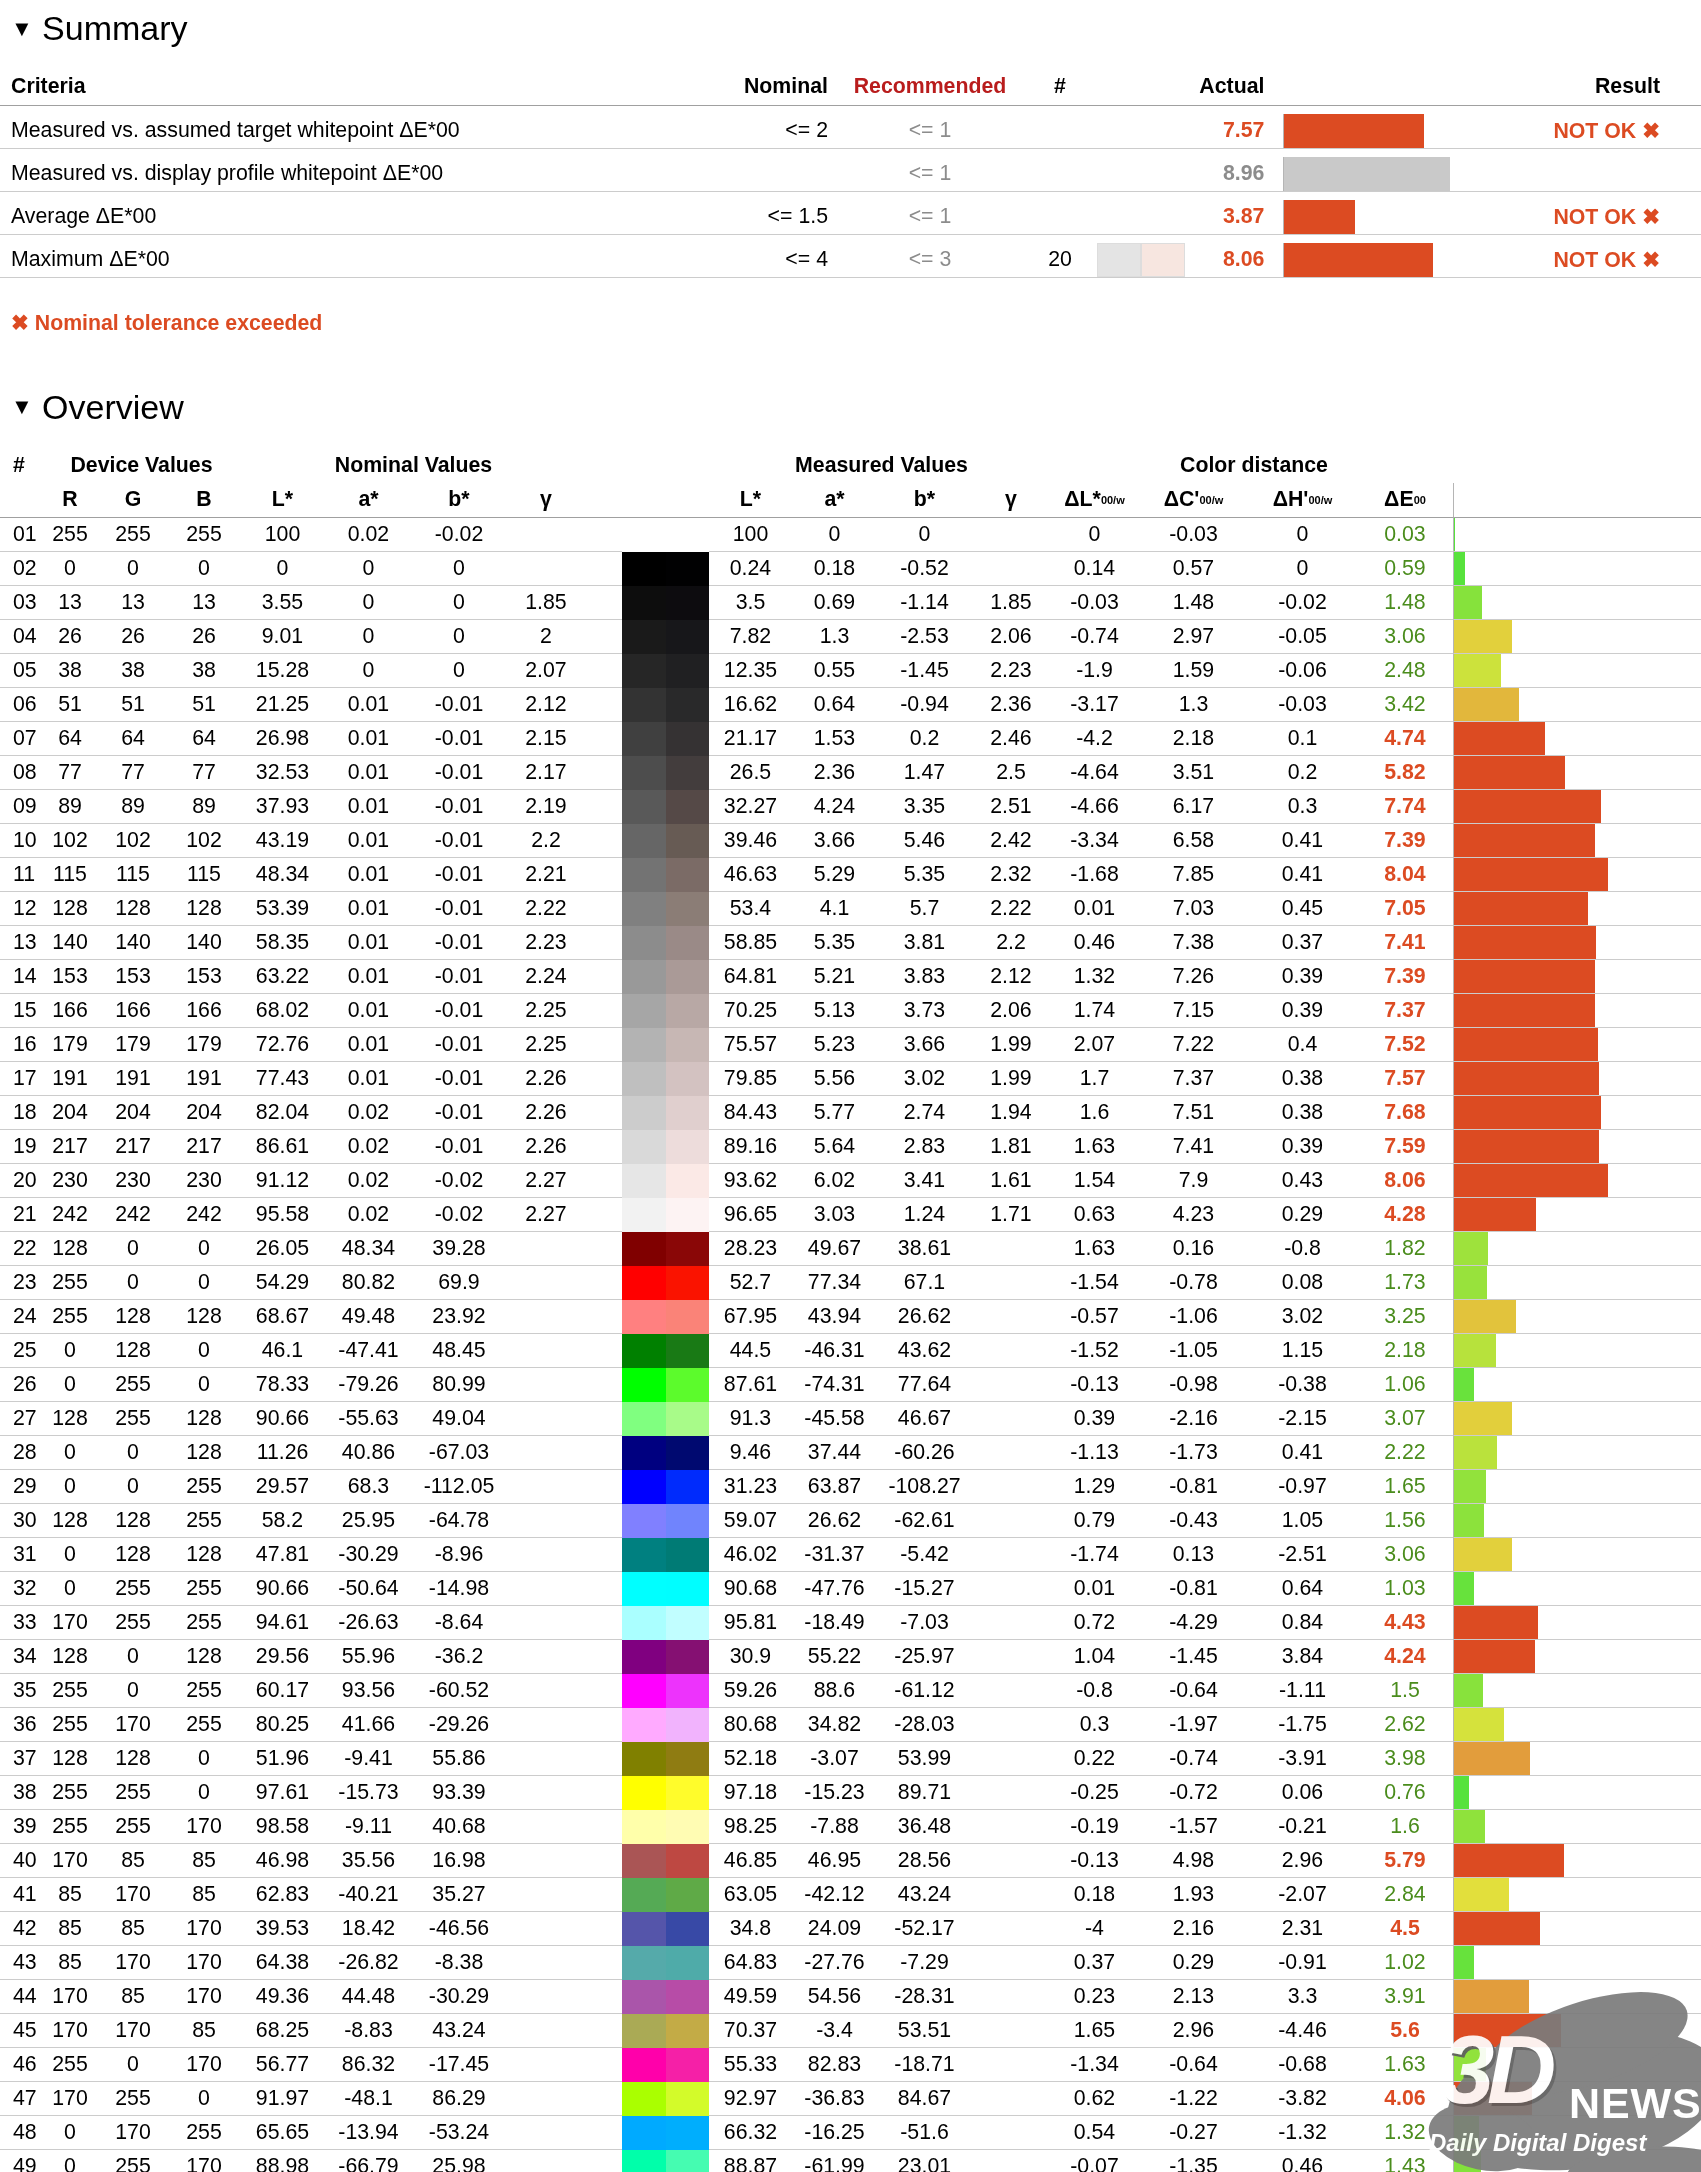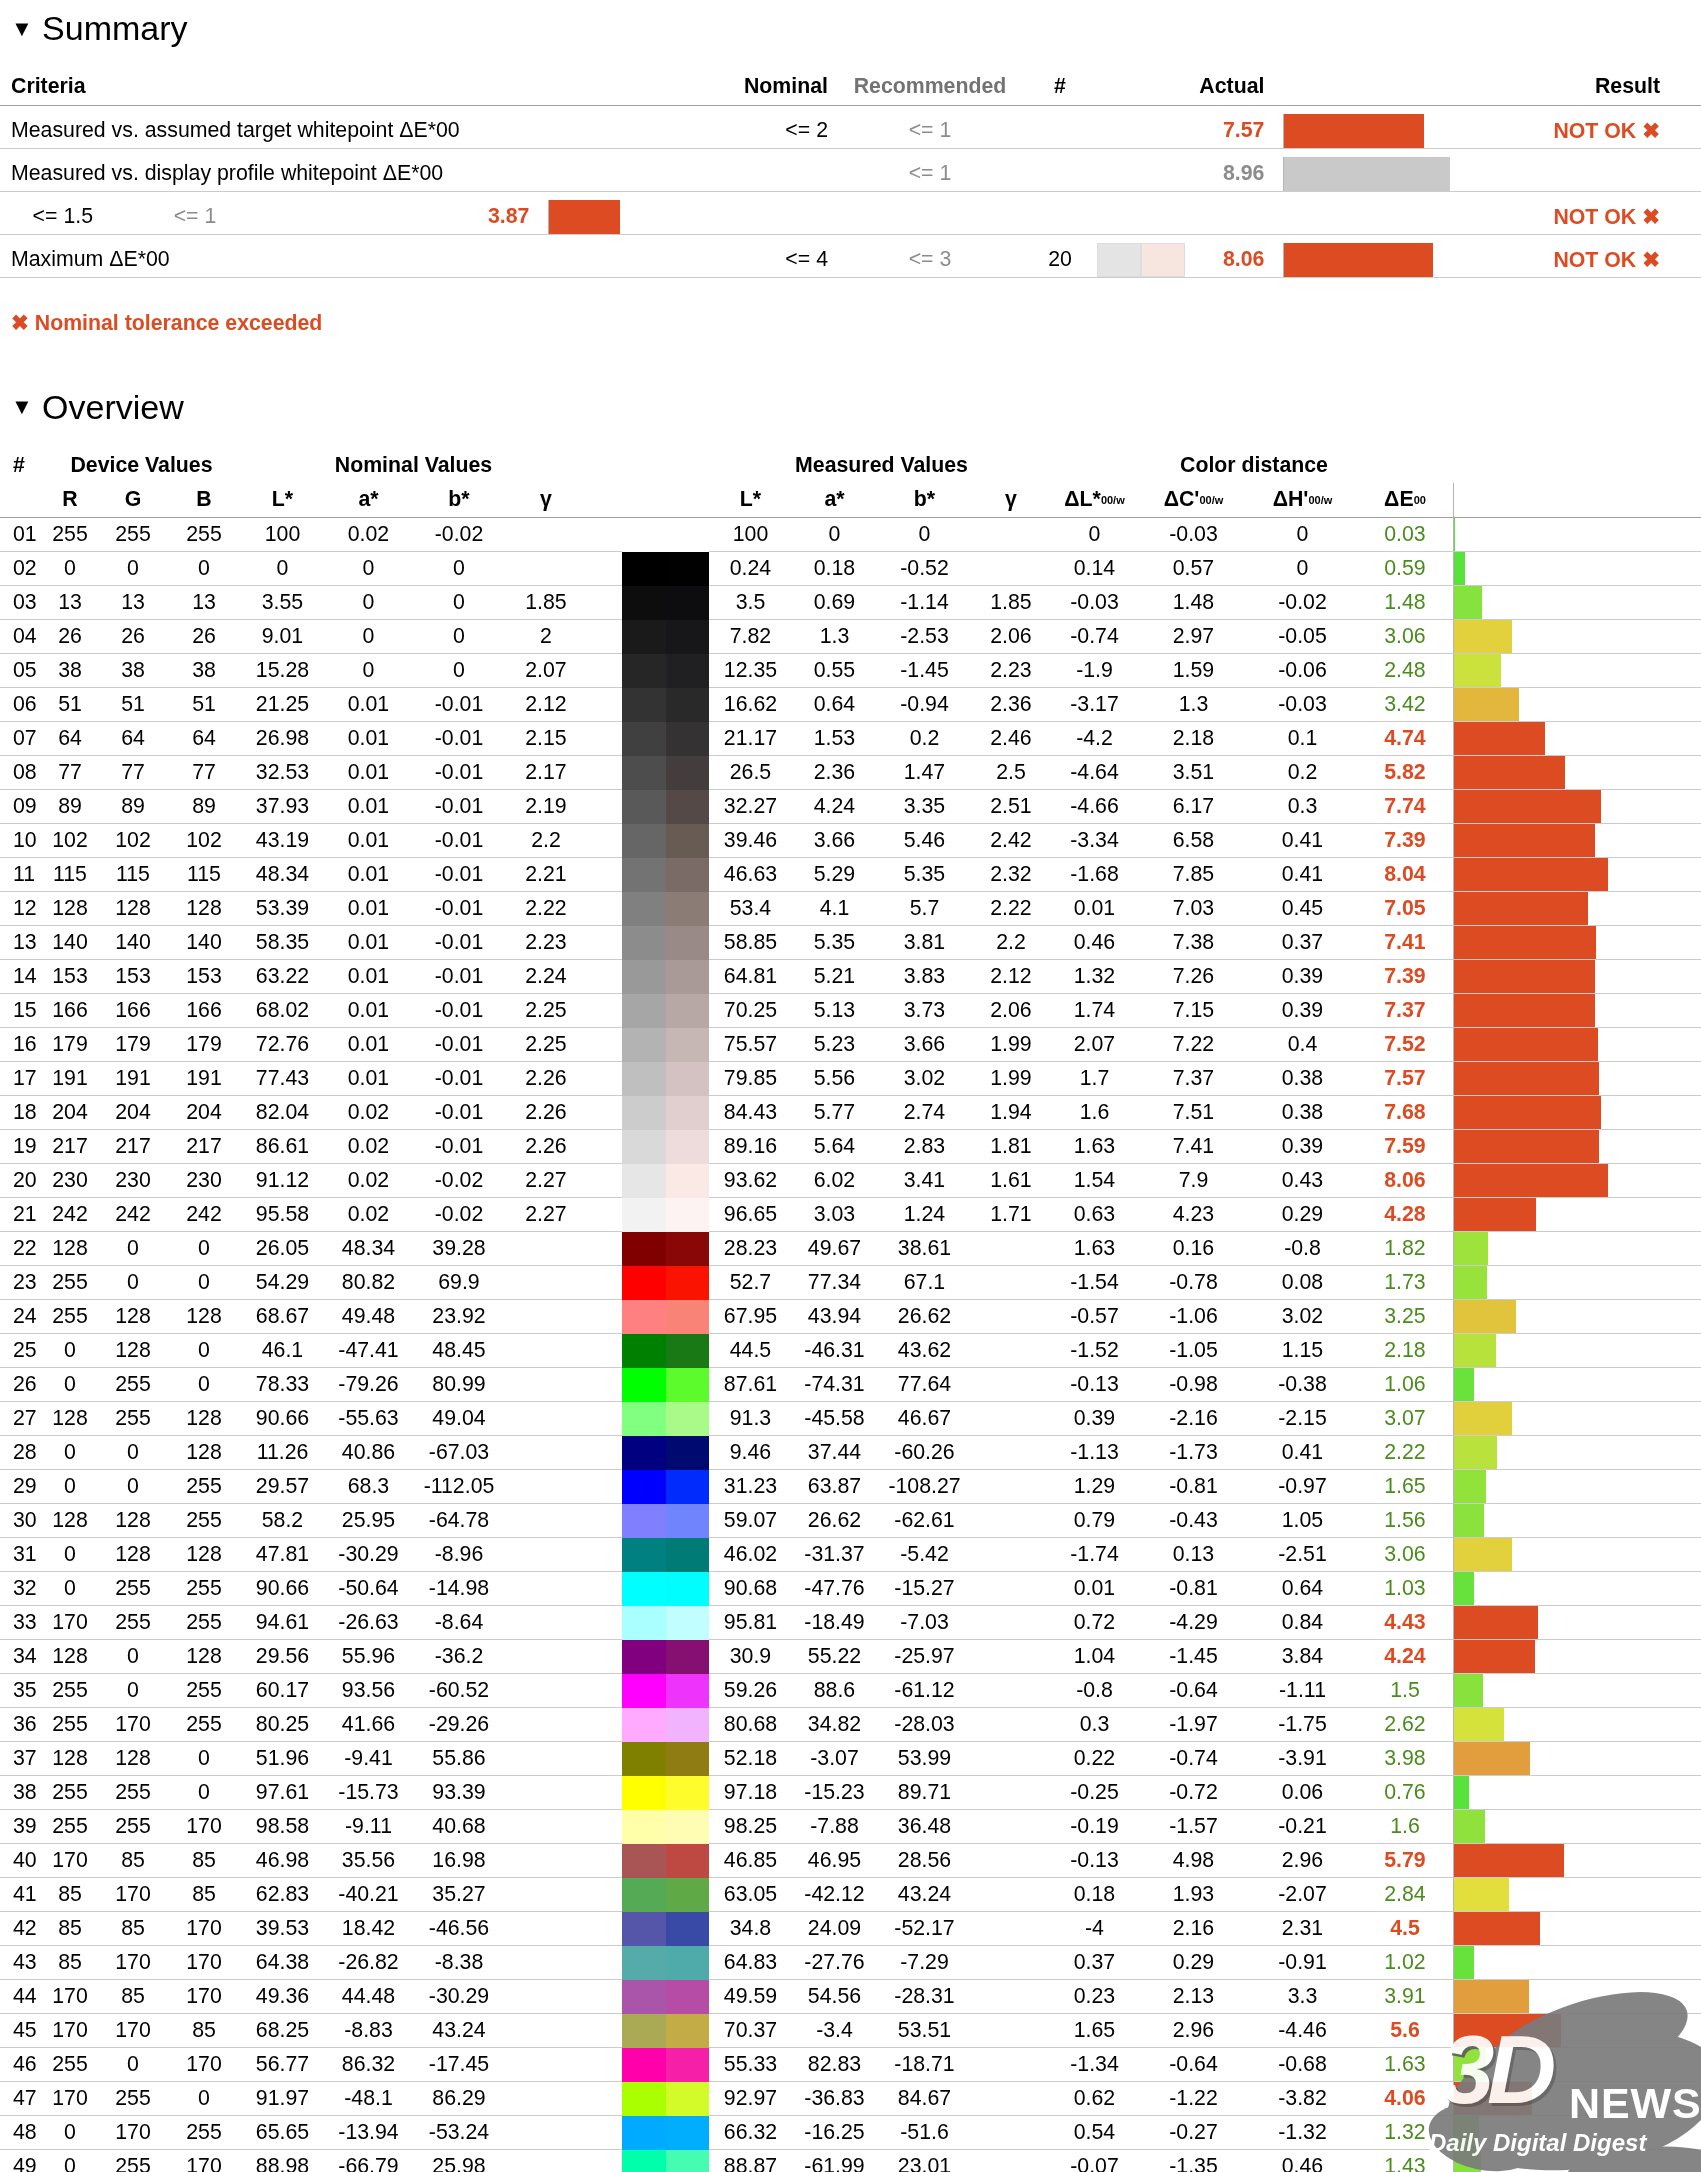--- a/index.html
+++ b/index.html
@@ -12,21 +12,21 @@
   .tri{font-size:22px;line-height:1;}
 
   
   .stable{margin-top:20.4px;}
   .srow{display:flex;align-items:center;height:34px;border-bottom:0.9px solid #ccc;margin-top:8px;}
   .srow.shead{height:36px;border-bottom:0.9px solid #a0a0a0;font-weight:700;}
   .scell{flex:none;font-size:21.3px;white-space:nowrap;}
   .s-criteria{width:724px;padding-left:11px;text-align:left;}
   .s-nominal{width:93px;text-align:right;}
   .s-recommended{width:204px;text-align:center;color:#8c8c8c;}
-  .shead .s-recommended{color:#737373;}
+  .shead .s-recommended{color:#b91c1c;}
   .s-count{width:56px;text-align:center;}
   .s-swatches{width:102px;display:flex;align-items:stretch;height:100%;padding-left:9.3px;box-sizing:border-box;}
   .s-mini{width:44px;height:100%;border:0.9px solid #ddd;box-sizing:border-box;}
   .s-actual{width:93px;text-align:right;padding-right:18.6px;box-sizing:border-box;font-weight:700;}
   .s-barcell{width:167px;height:100%;border-left:0.9px solid #b5b5b5;position:relative;}
   .s-bar{position:absolute;left:0;top:0;bottom:0;}
   .s-result{flex:1;text-align:right;padding-right:41px;font-weight:700;color:#dc4b22;font-size:21.3px;white-space:nowrap;}
   .val-bad{color:#dc4b22;}
   .val-info{color:#8c8c8c;font-weight:700;}
 
@@ -116,20 +116,21 @@
         <div class="scell s-recommended">&lt;= 1</div>
         <div class="scell s-count"></div>
         <div class="scell s-swatches"></div>
         <div class="scell s-actual val-info">8.96</div>
         <div class="scell s-barcell">
           <div class="s-bar" style="width: 166px; background: rgb(201, 201, 201);"></div>
         </div>
         <div class="s-result"></div>
       </div>
       <div class="srow">
+        <div class="scell s-criteria">Average ΔE*00</div>
         <div class="scell s-nominal">&lt;= 1.5</div>
         <div class="scell s-recommended">&lt;= 1</div>
         <div class="scell s-count"></div>
         <div class="scell s-swatches"></div>
         <div class="scell s-actual val-bad">3.87</div>
         <div class="scell s-barcell">
           <div class="s-bar" style="width: 71px; background: rgb(220, 75, 34);"></div>
         </div>
         <div class="s-result">NOT OK ✖</div>
       </div>

